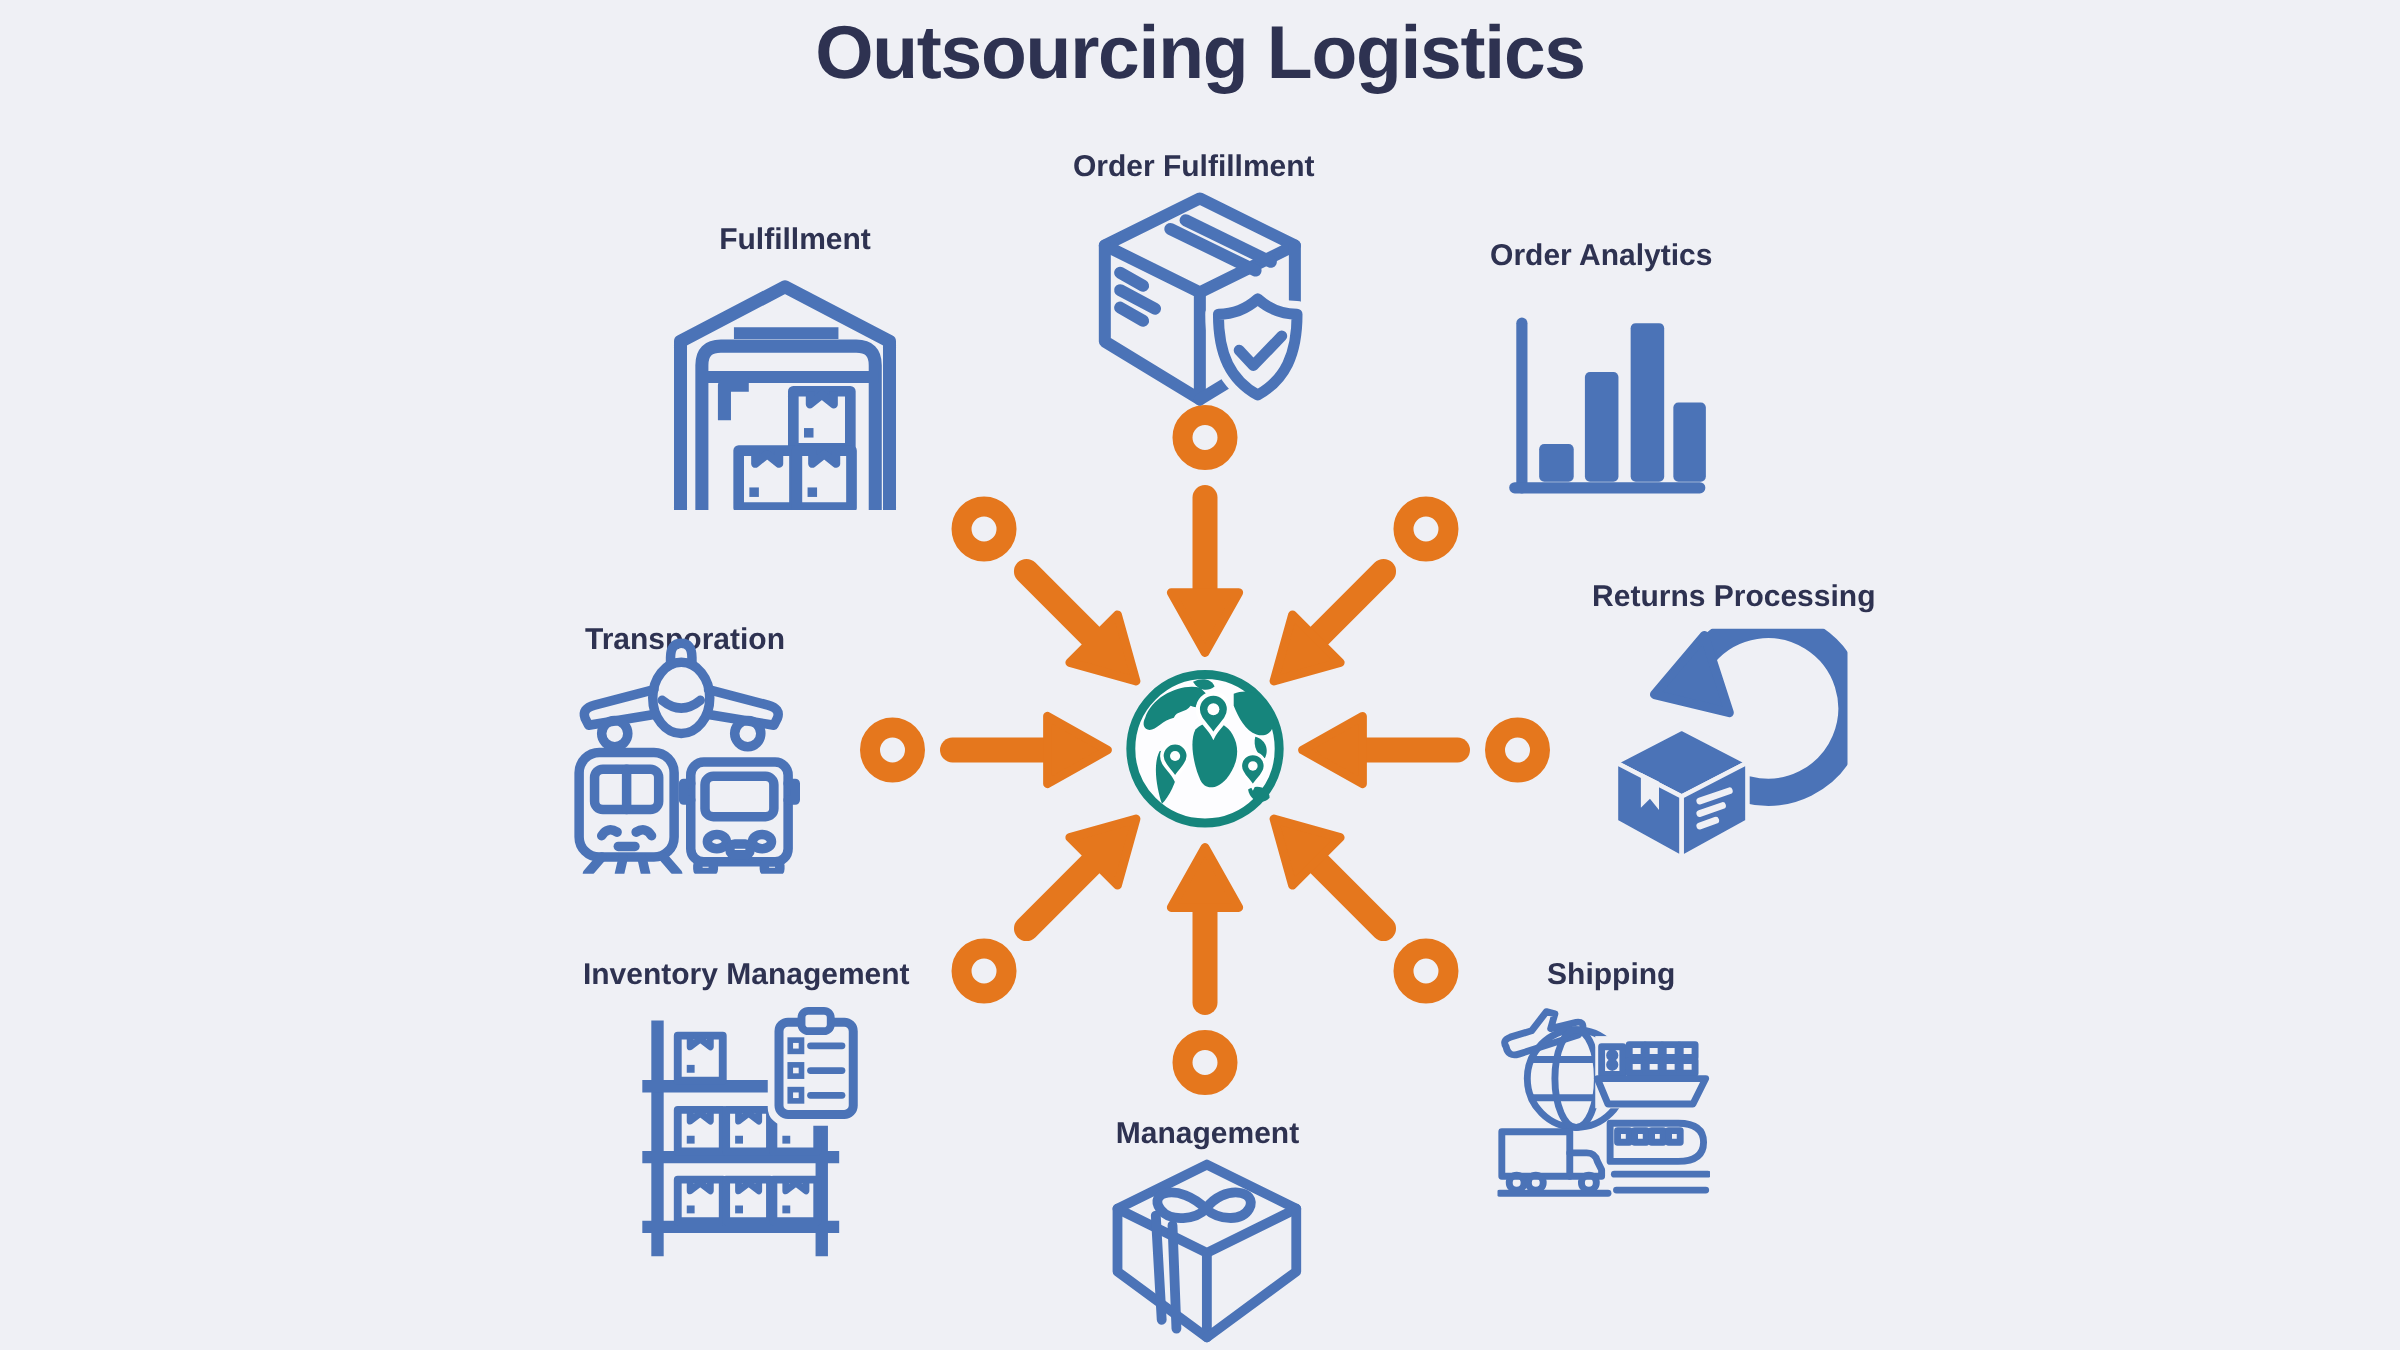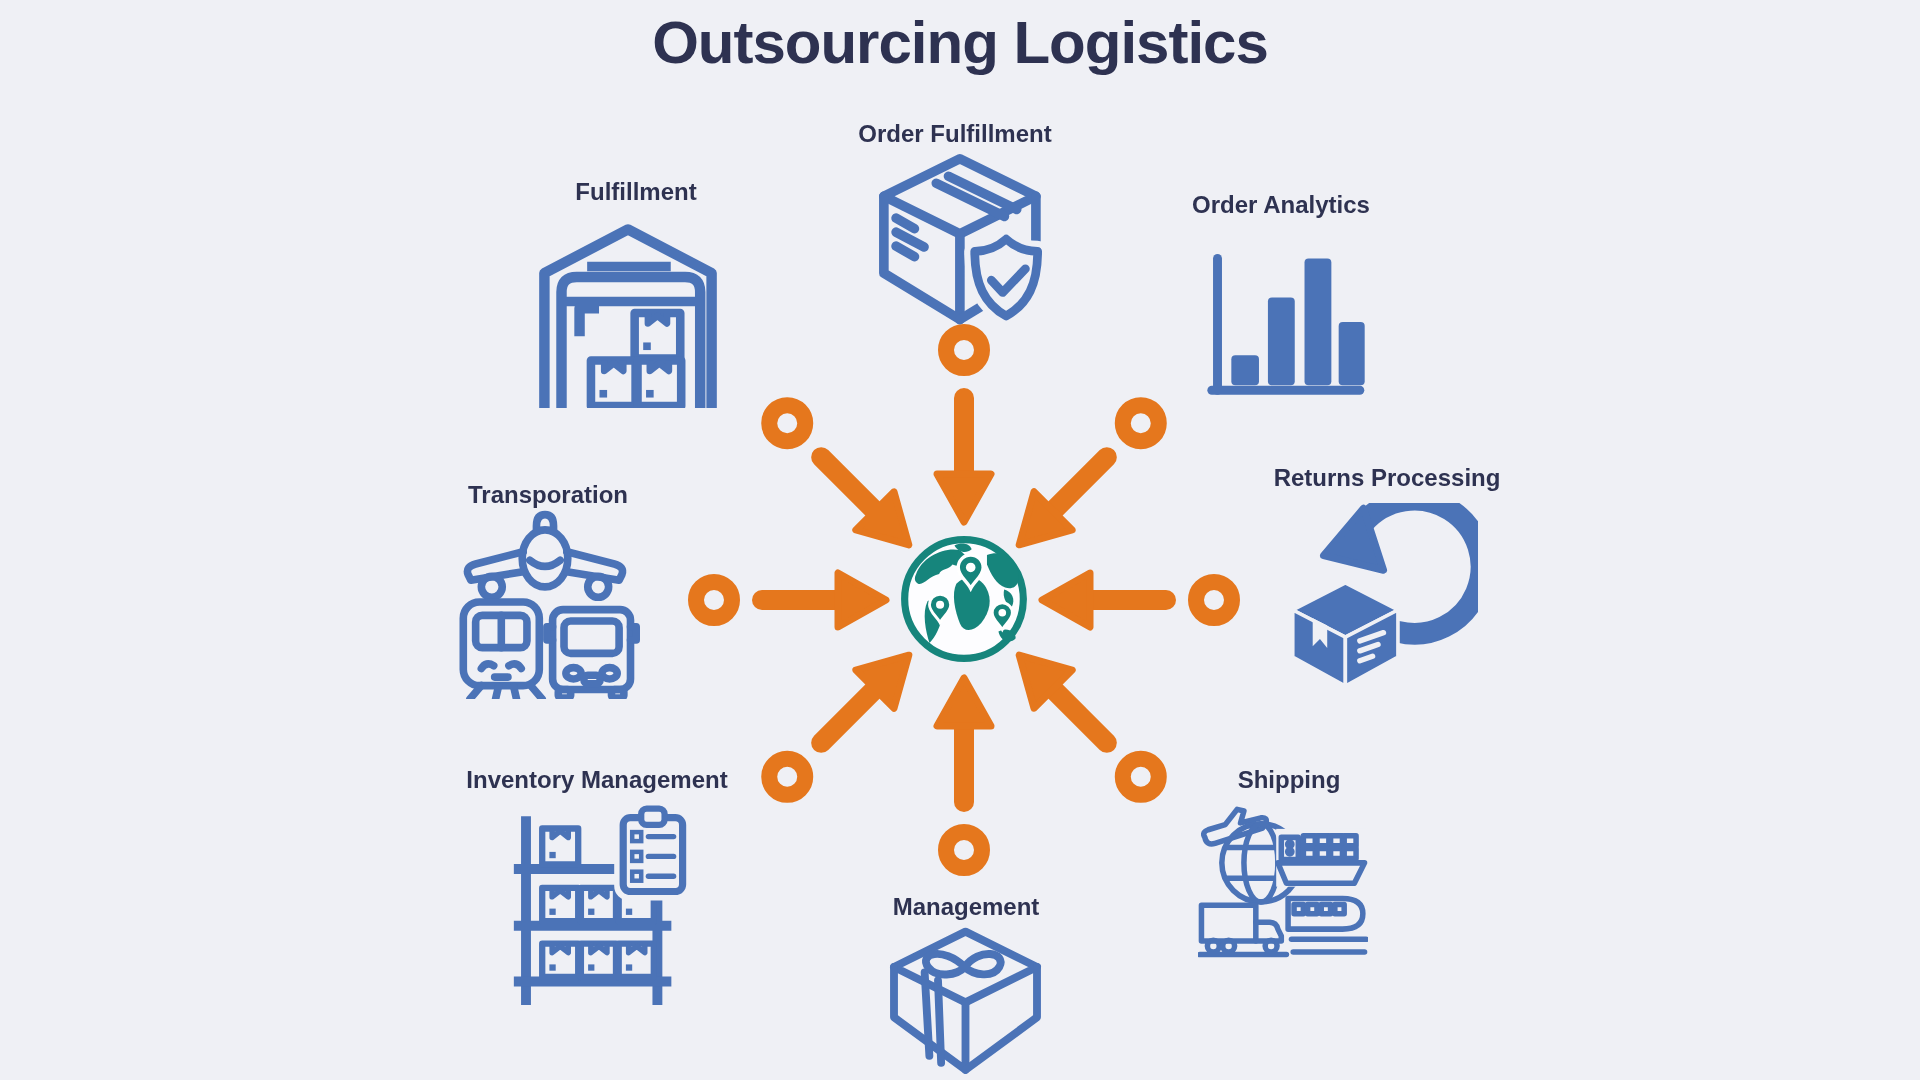--- a/index.html
+++ b/index.html
@@ -260,21 +260,21 @@
       </g>
       <g stroke="currentColor" stroke-width="6" stroke-linecap="round">
         <path d="M156,35 H184"></path>
           <path d="M156,57 H184"></path>
           <path d="M156,79 H184"></path>
       </g>
     </svg>
   </div>
 
   <div>
-    <div class="cat-label" style="left:548px;top:495px">Transporation</div>
+    <div class="cat-label" style="left:548px;top:512px">Transporation</div>
     <svg class="icon" style="left:450px;top:507px;width:190px;height:192px" viewBox="0 0 200 202">
       <g fill="none" stroke="currentColor" stroke-width="8" stroke-linecap="round" stroke-linejoin="round">
         <path d="M91,26 v-6 q0,-12 9,-12 q9,0 9,12 v6"></path>
         <ellipse cx="100" cy="54" rx="24" ry="30"></ellipse>
         <path d="M84,56 q16,13 32,0"></path>
         <path d="M77,47 L27,60 q-11,3 -8,11 l3,6 55,-9"></path>
         <path d="M123,47 L173,60 q11,3 8,11 l-3,6 -55,-9"></path>
         <circle cx="44" cy="84" r="11"></circle>
           <circle cx="156" cy="84" r="11"></circle>
         <rect x="14" y="100" width="80" height="88" rx="17"></rect>

